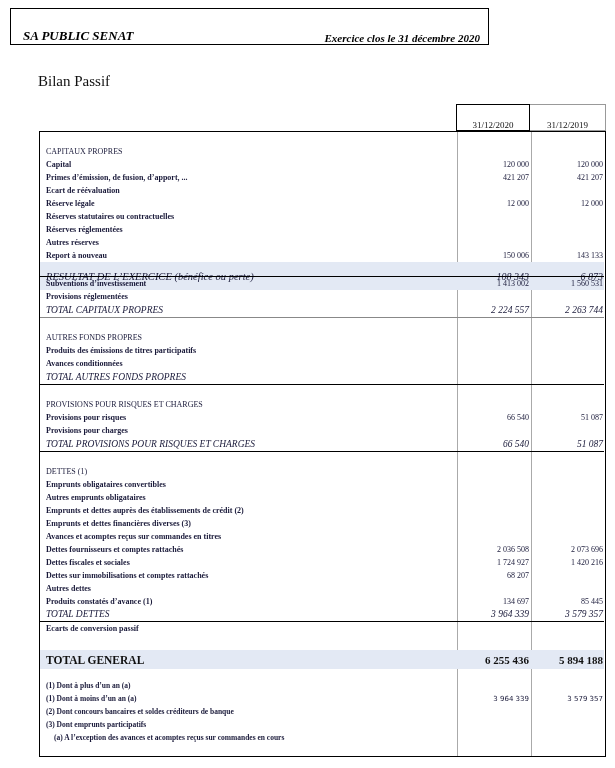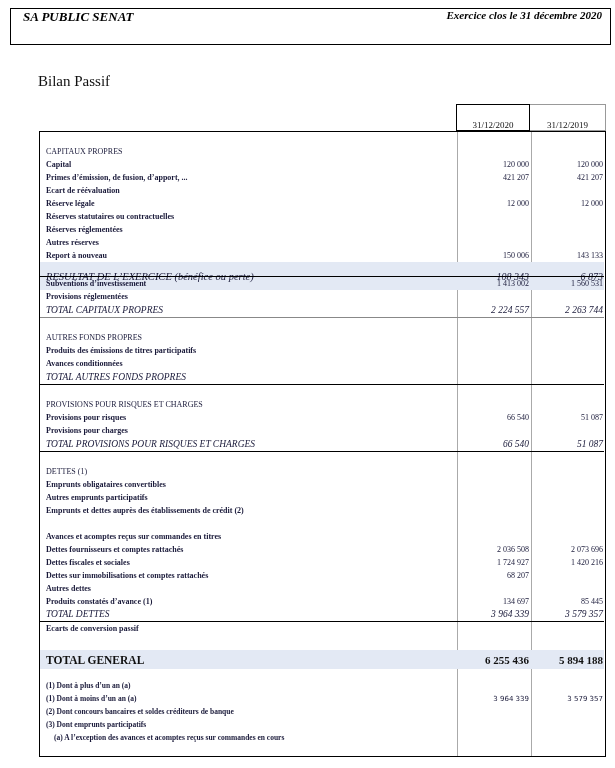--- a/index.html
+++ b/index.html
@@ -2,22 +2,22 @@
 <html><head>
 <meta charset="utf-8">
 <style>
   * { box-sizing: border-box; margin: 0; padding: 0; }
   body {
     width: 615px; height: 768px; background: #ffffff;
     font-family: "Liberation Serif", "DejaVu Serif", serif;
     color: #1a1a3a; position: relative; overflow: hidden;
   }
   .header-box {
-    position: absolute; left: 10px; top: 8px; width: 601px; height: 37px;
-    border: 1.5px solid #000; display: flex; align-items: flex-start;
+    position: absolute; left: 10px; top: 8px; width: 479px; height: 37px;
+    border: 1.5px solid #000; display: flex; align-items: flex-end;
     justify-content: space-between; padding: 0 8px 0 12px;
   }
   .header-company { font-weight: bold; font-style: italic; font-size: 13px; color: #000; }
   .header-period { font-weight: bold; font-style: italic; font-size: 11px; color: #000; }
   .page-title {
     position: absolute; left: 38px; top: 73px; font-size: 15px; color: #111;
   }
   .col-headers { position: absolute; top: 104px; left: 456px; height: 27px; display: flex; }
   .col-h {
     height: 27px; font-size: 9px; display: flex; align-items: flex-end;
@@ -171,24 +171,27 @@
   </div>
   <div class="hsep black" style="top:319px"></div>
 
   <div class="row sect" style="top:333px">
     <span class="lbl">DETTES (1)</span>
   </div>
   <div class="row bold" style="top:346px">
     <span class="lbl">Emprunts obligataires convertibles</span>
   </div>
   <div class="row bold" style="top:359px">
-    <span class="lbl">Autres emprunts participatifs</span>
+    <span class="lbl">Autres emprunts obligataires</span>
   </div>
   <div class="row bold" style="top:372px">
     <span class="lbl">Emprunts et dettes auprès des établissements de crédit (2)</span>
+  </div>
+  <div class="row bold" style="top:385px">
+    <span class="lbl">Emprunts et dettes financières diverses (3)</span>
   </div>
   <div class="row bold" style="top:398px">
     <span class="lbl">Avances et acomptes reçus sur commandes en titres</span>
   </div>
   <div class="row bold" style="top:411px">
     <span class="lbl">Dettes fournisseurs et comptes rattachés</span>
     <span class="v1n">2 036 508</span>
     <span class="v2n">2 073 696</span>
   </div>
   <div class="row bold" style="top:424px">

